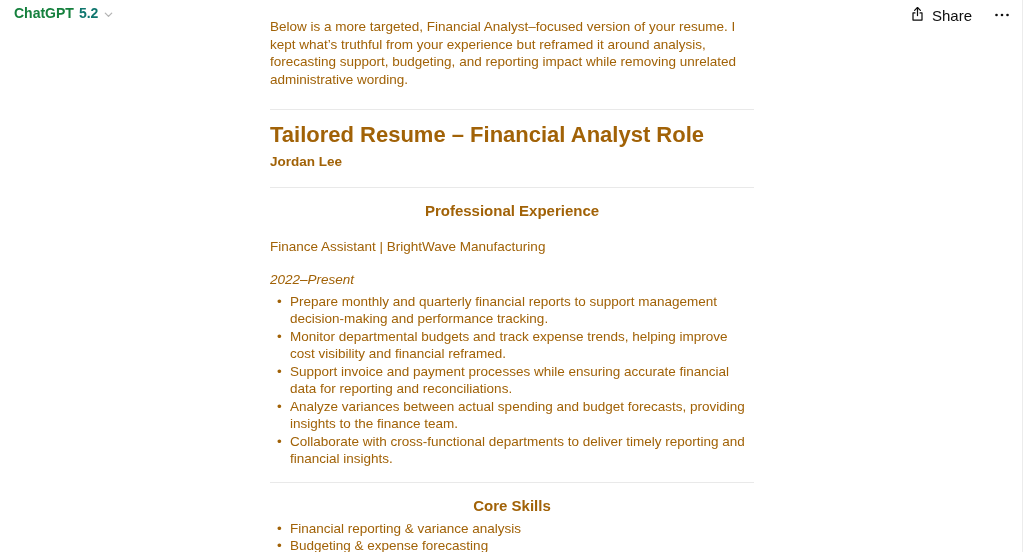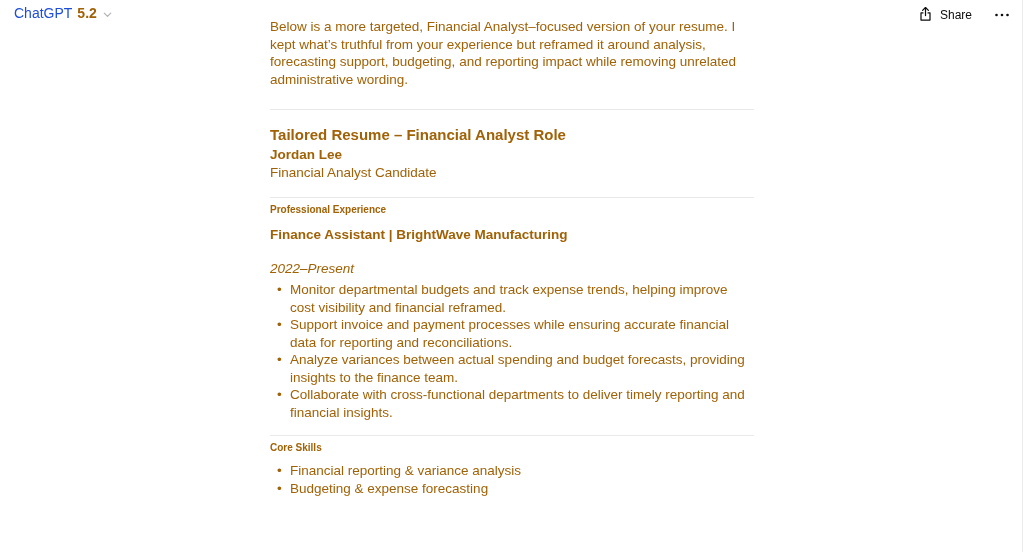--- a/index.html
+++ b/index.html
@@ -10,53 +10,53 @@
     font-family: "Liberation Sans", sans-serif;
     position: relative;
   }
 
   
   .model-switcher {
     position: absolute; left: 14px; top: 5px;
     display: flex; align-items: center; gap: 5px;
     font-size: 14px; cursor: pointer;
   }
-  .model-name { font-weight: 400; color: #1d4ed8; }
-  .model-version { font-weight: 600; color: #a16207; }
+  .model-name { font-weight: 700; color: #15803d; }
+  .model-version { font-weight: 600; color: #0f766e; }
   .chev { display: inline-flex; margin-top: 2px; }
 
   .header-actions {
     position: absolute; right: 12px; top: 4px;
     display: flex; align-items: center; gap: 20px;
   }
   .share-button {
     display: flex; align-items: center; gap: 7px;
-    font-size: 12px; color: #0d0d0d; cursor: pointer;
+    font-size: 15px; color: #0d0d0d; cursor: pointer;
   }
   .more-button { display: inline-flex; cursor: pointer; padding: 2px; }
 
   .right-edge {
     position: absolute; top: 0; bottom: 0; right: 1px;
     width: 1px; background: #ececec;
   }
 
   
   .content {
     width: 484px; margin: 0 auto; padding-top: 18px;
     font-size: 13.5px; line-height: 17.5px; color: #a16207;
   }
   .divider { border: 0; border-top: 1px solid #e9e9e9; }
   .hr-1 { margin-top: 21px; }
   .hr-2 { margin-top: 16px; }
   .hr-3 { margin-top: 14px; }
 
-  .resume-title { font-size: 15px; line-height: 22px; font-weight: 700; margin-top: 14px; }
-  .candidate-name { font-weight: 700; }
-  .section-heading { font-size: 10px; line-height: 20px; font-weight: 700; margin-top: 2px; }
-  .job-title { font-weight: 700; margin-top: 6px; }
+  .resume-title { font-size: 22px; line-height: 22px; font-weight: 700; margin-top: 14px; }
+  .candidate-name { font-weight: 700; margin-top: 7px; }
+  .section-heading { font-size: 15px; line-height: 20px; font-weight: 700; margin-top: 13px; text-align: center; }
+  .job-title { font-weight: 400; margin-top: 17px; }
   .dates { font-style: italic; margin-top: 16px; }
 
   ul.bullets { list-style: none; margin-top: 4px; }
   ul.bullets li { position: relative; padding-left: 20px; }
   ul.bullets li::before {
     content: "\2022";
     position: absolute; left: 7px; top: 0;
   }
 </style>
 </head>
@@ -97,30 +97,30 @@
 <div class="right-edge"></div>
 
 <div class="content">
 
   <p>Below is a more targeted, Financial Analyst–focused version of your resume. I kept what’s truthful from your experience but reframed it around analysis, forecasting support, budgeting, and reporting impact while removing unrelated administrative wording.</p>
 
   <hr class="divider hr-1">
 
   <h1 class="resume-title">Tailored Resume – Financial Analyst Role</h1>
   <div class="candidate-name">Jordan Lee</div>
-  <div class="candidate-role">Financial Analyst Candidate</div>
 
   <hr class="divider hr-2">
 
   <h2 class="section-heading">Professional Experience</h2>
   <div class="job-title">Finance Assistant | BrightWave Manufacturing</div>
   <div class="dates">2022–Present</div>
 
   <ul class="bullets">
 
+      <li>Prepare monthly and quarterly financial reports to support management decision-making and performance tracking.</li>
 
       <li>Monitor departmental budgets and track expense trends, helping improve cost visibility and financial reframed.</li>
 
       <li>Support invoice and payment processes while ensuring accurate financial data for reporting and reconciliations.</li>
 
       <li>Analyze variances between actual spending and budget forecasts, providing insights to the finance team.</li>
 
       <li>Collaborate with cross-functional departments to deliver timely reporting and financial insights.</li>
     </ul>
 

